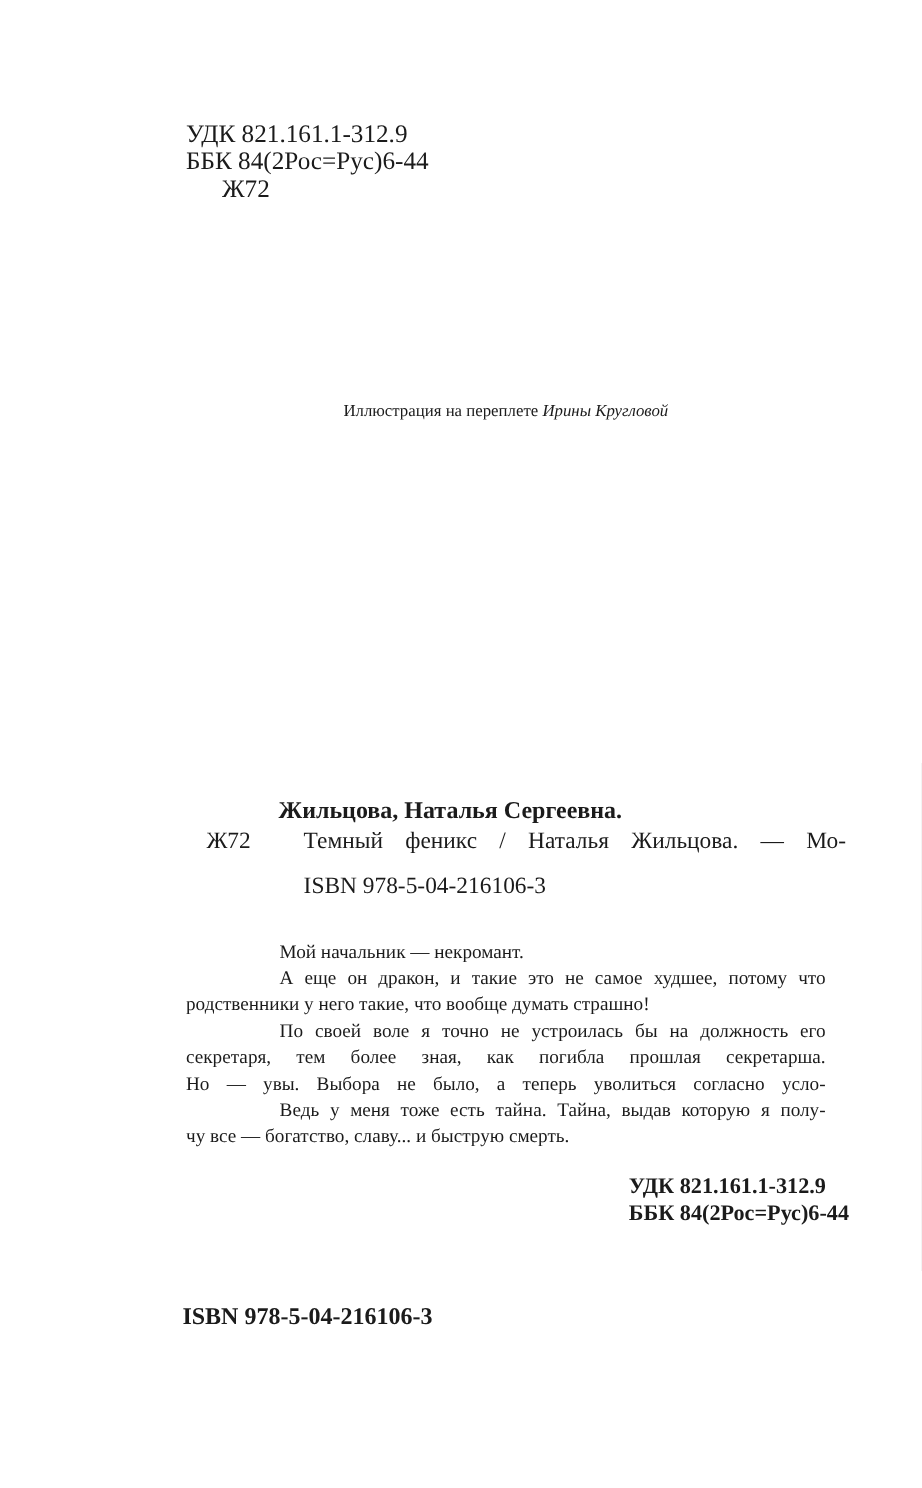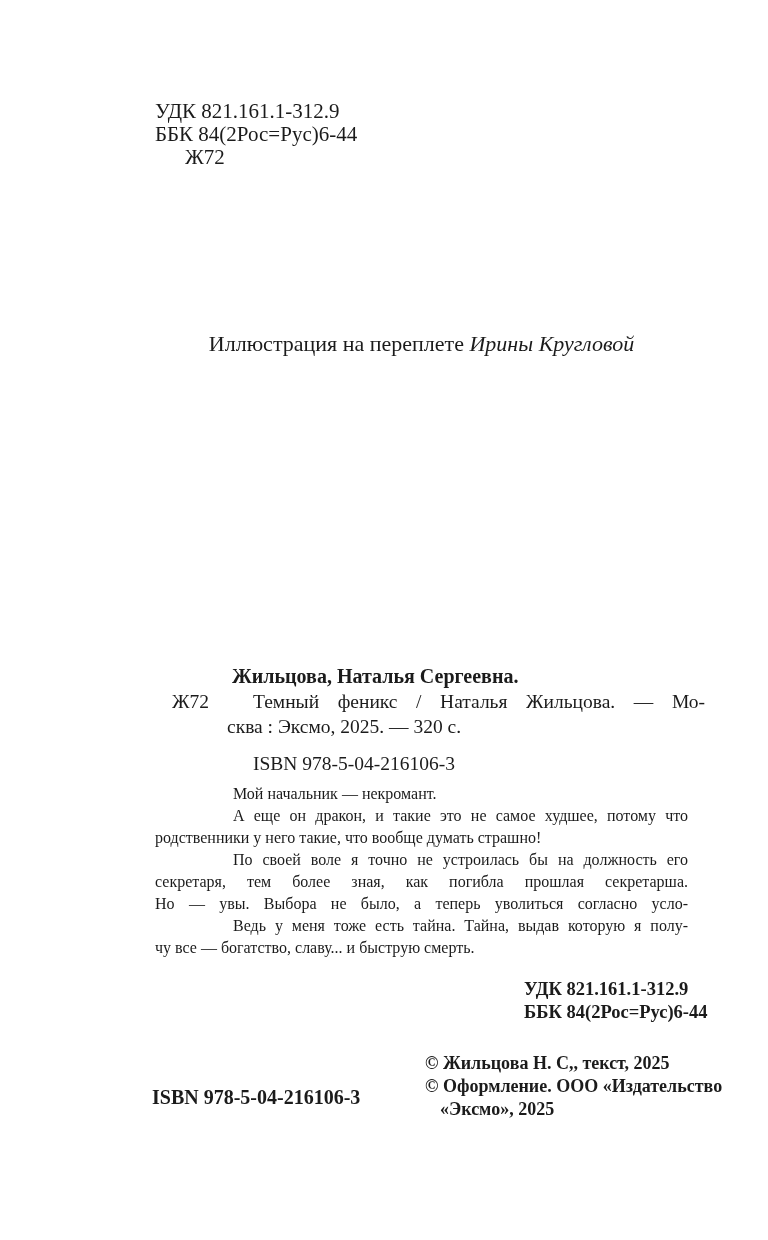--- a/index.html
+++ b/index.html
@@ -24,21 +24,21 @@
   }
   .top-block .sign-line { padding-left: 30px; }
 
   
   .illustration {
     position: absolute;
     left: 155px;
     top: 331px;
     width: 533px;
     text-align: center;
-    font-size: 22px;
+    font-size: 14px;
     line-height: 26px;
     white-space: nowrap;
   }
   .illustration .artist { font-style: italic; }
 
   
   .card {
     position: absolute;
     left: 172px;
     top: 664px;
@@ -125,21 +125,20 @@
     <span>Иллюстрация на переплете</span>
     <span class="artist">Ирины Кругловой</span>
   </div>
 
   <div class="card">
     <div class="card-heading">Жильцова, Наталья Сергеевна.</div>
     <div class="card-title-line">
       <span class="card-sign">Ж72</span>
       <span>Темный феникс / Наталья Жильцова. — Мо-</span>
     </div>
-    <div class="card-title-line2">сква : Эксмо, 2025. — 320 с.</div>
     <div class="card-isbn">ISBN 978-5-04-216106-3</div>
   </div>
 
   <div class="annotation">
     <div class="an-line ind">Мой начальник — некромант.</div>
     <div class="an-line ind fill">А еще он дракон, и такие это не самое худшее, потому что</div>
     <div class="an-line">родственники у него такие, что вообще думать страшно!</div>
     <div class="an-line ind fill">По своей воле я точно не устроилась бы на должность его</div>
     <div class="an-line fill">секретаря, тем более зная, как погибла прошлая секретарша.</div>
     <div class="an-line fill">Но — увы. Выбора не было, а теперь уволиться согласно усло-</div>
@@ -147,19 +146,14 @@
     <div class="an-line">чу все — богатство, славу... и быструю смерть.</div>
   </div>
 
   <div class="class-right">
     <div>УДК 821.161.1-312.9</div>
     <div>ББК 84(2Рос=Рус)6-44</div>
   </div>
 
   <div class="footer-isbn">ISBN 978-5-04-216106-3</div>
 
-  <div class="copyright">
-    <div>© Жильцова Н. С,, текст, 2025</div>
-    <div>© Оформление. ООО «Издательство</div>
-    <div class="indented">«Эксмо», 2025</div>
-  </div>
 
 </div>
 
 </body></html>

